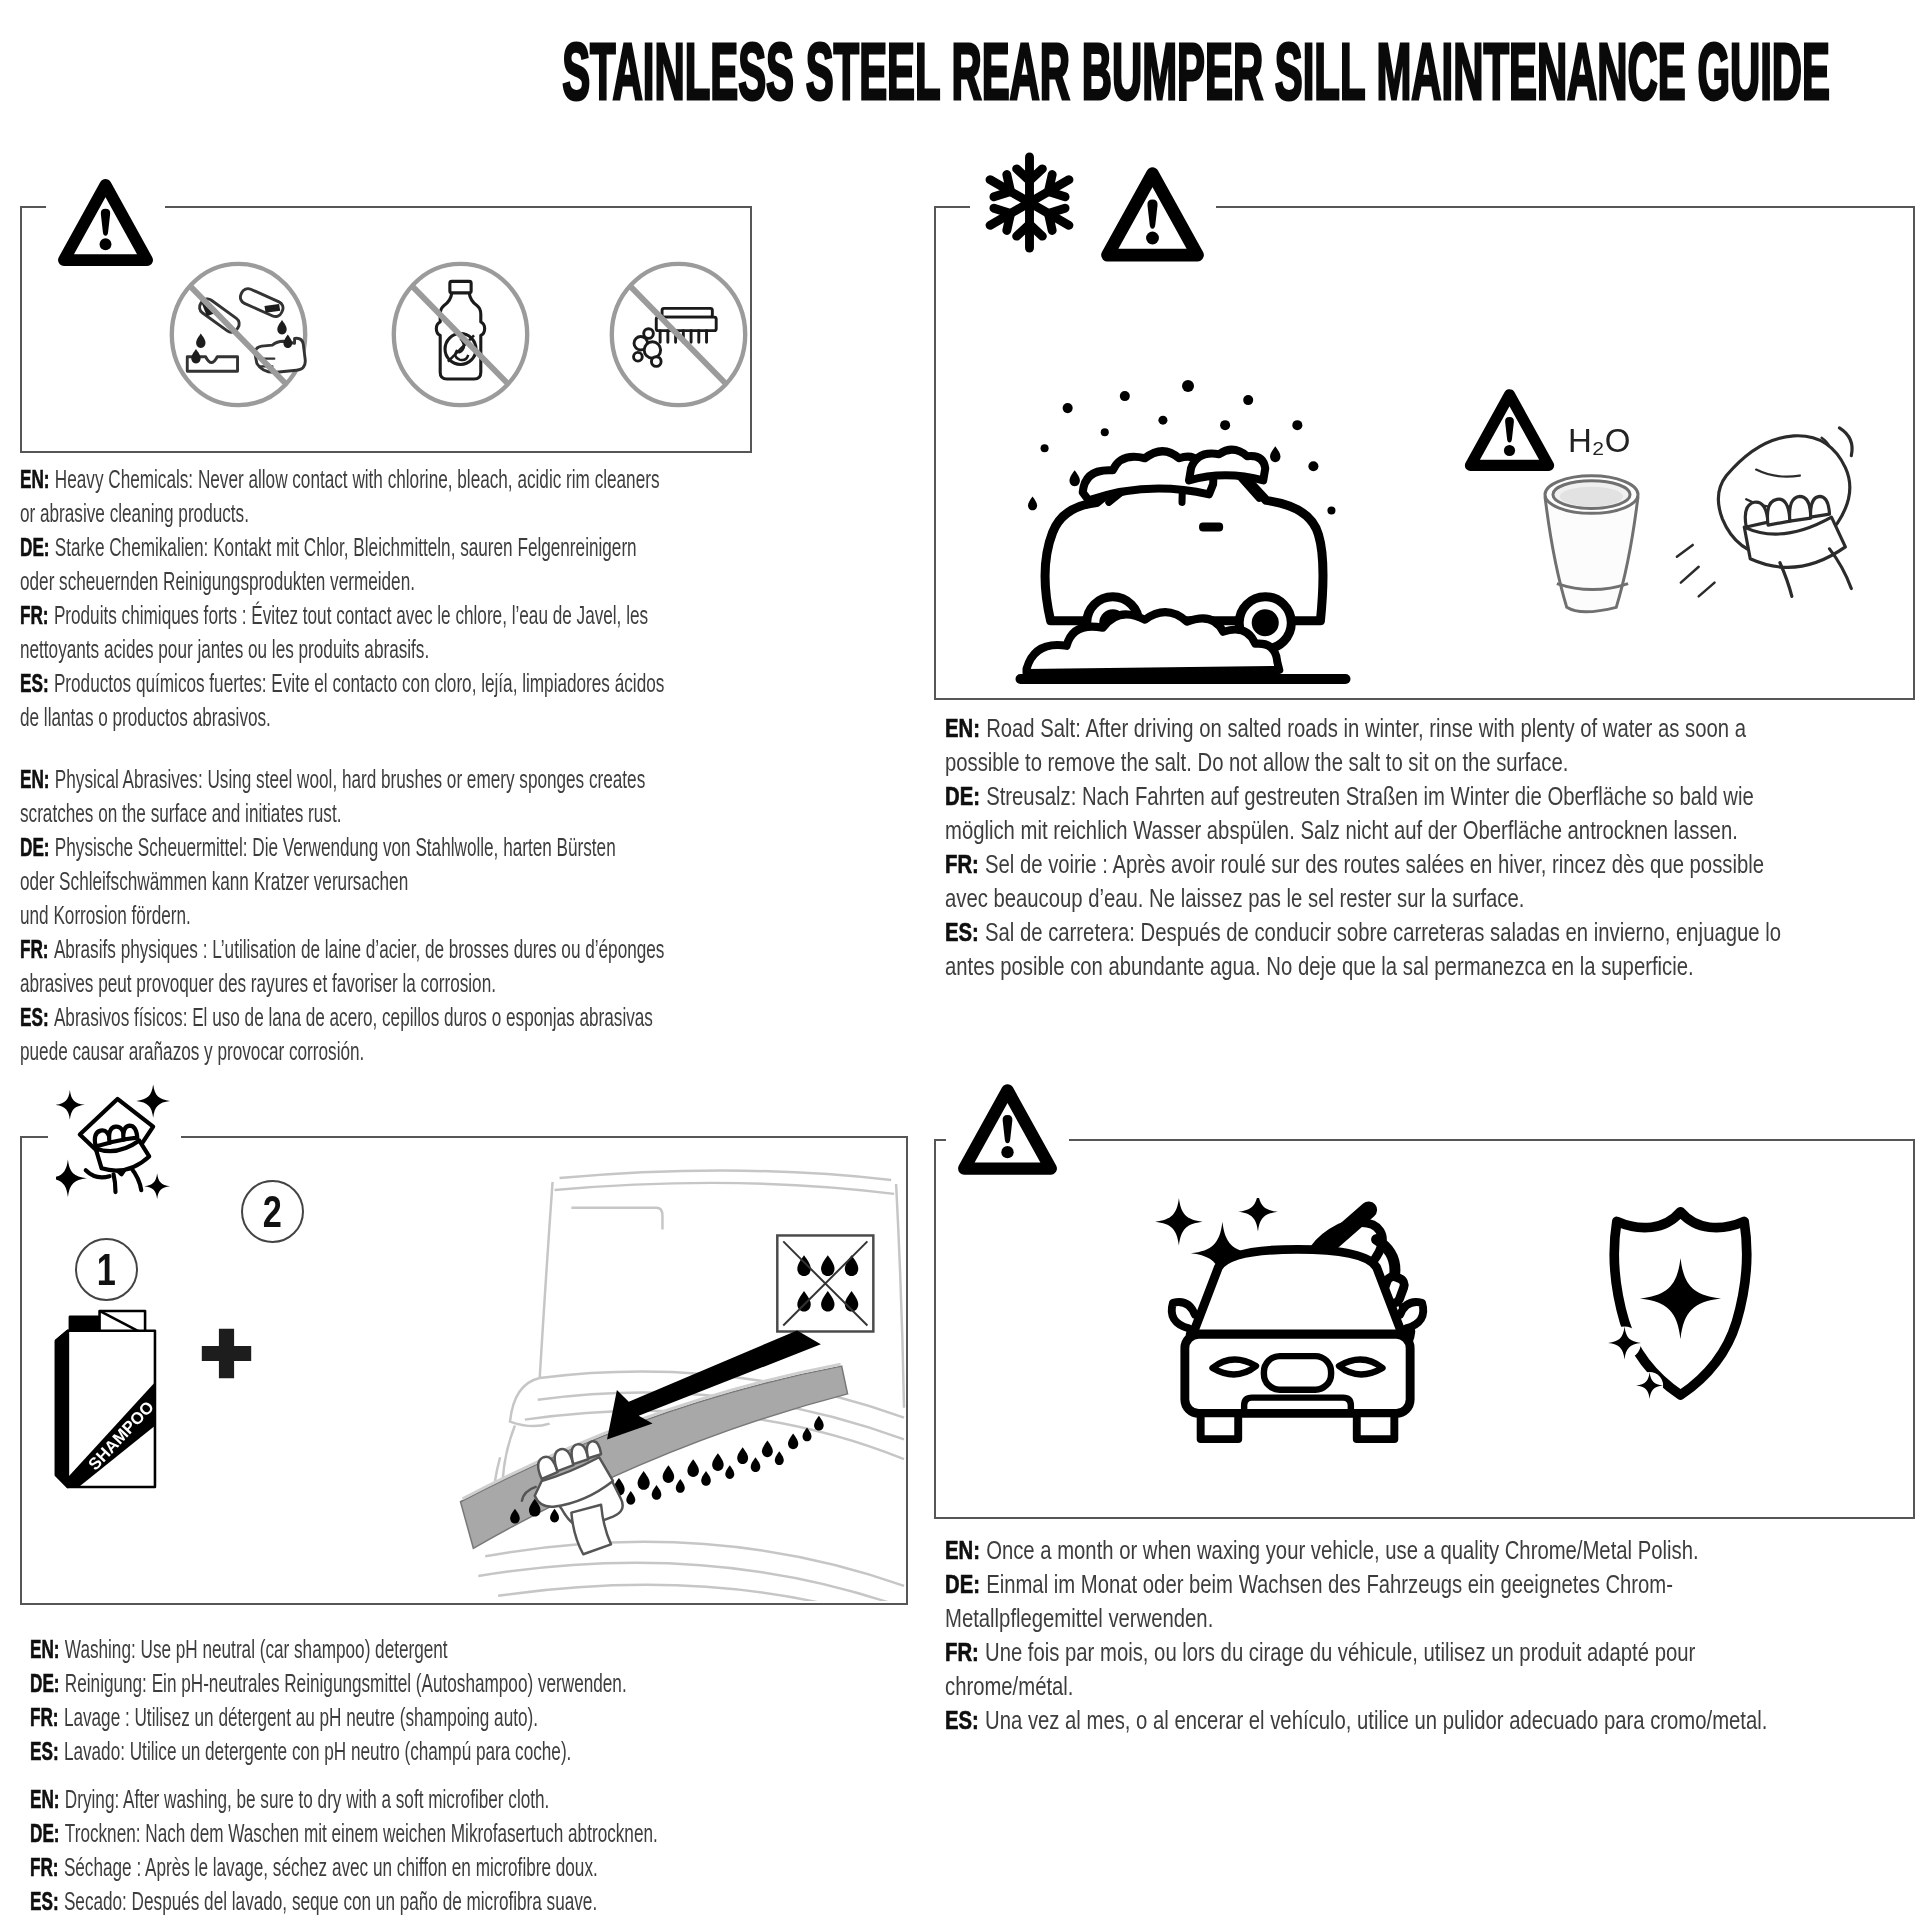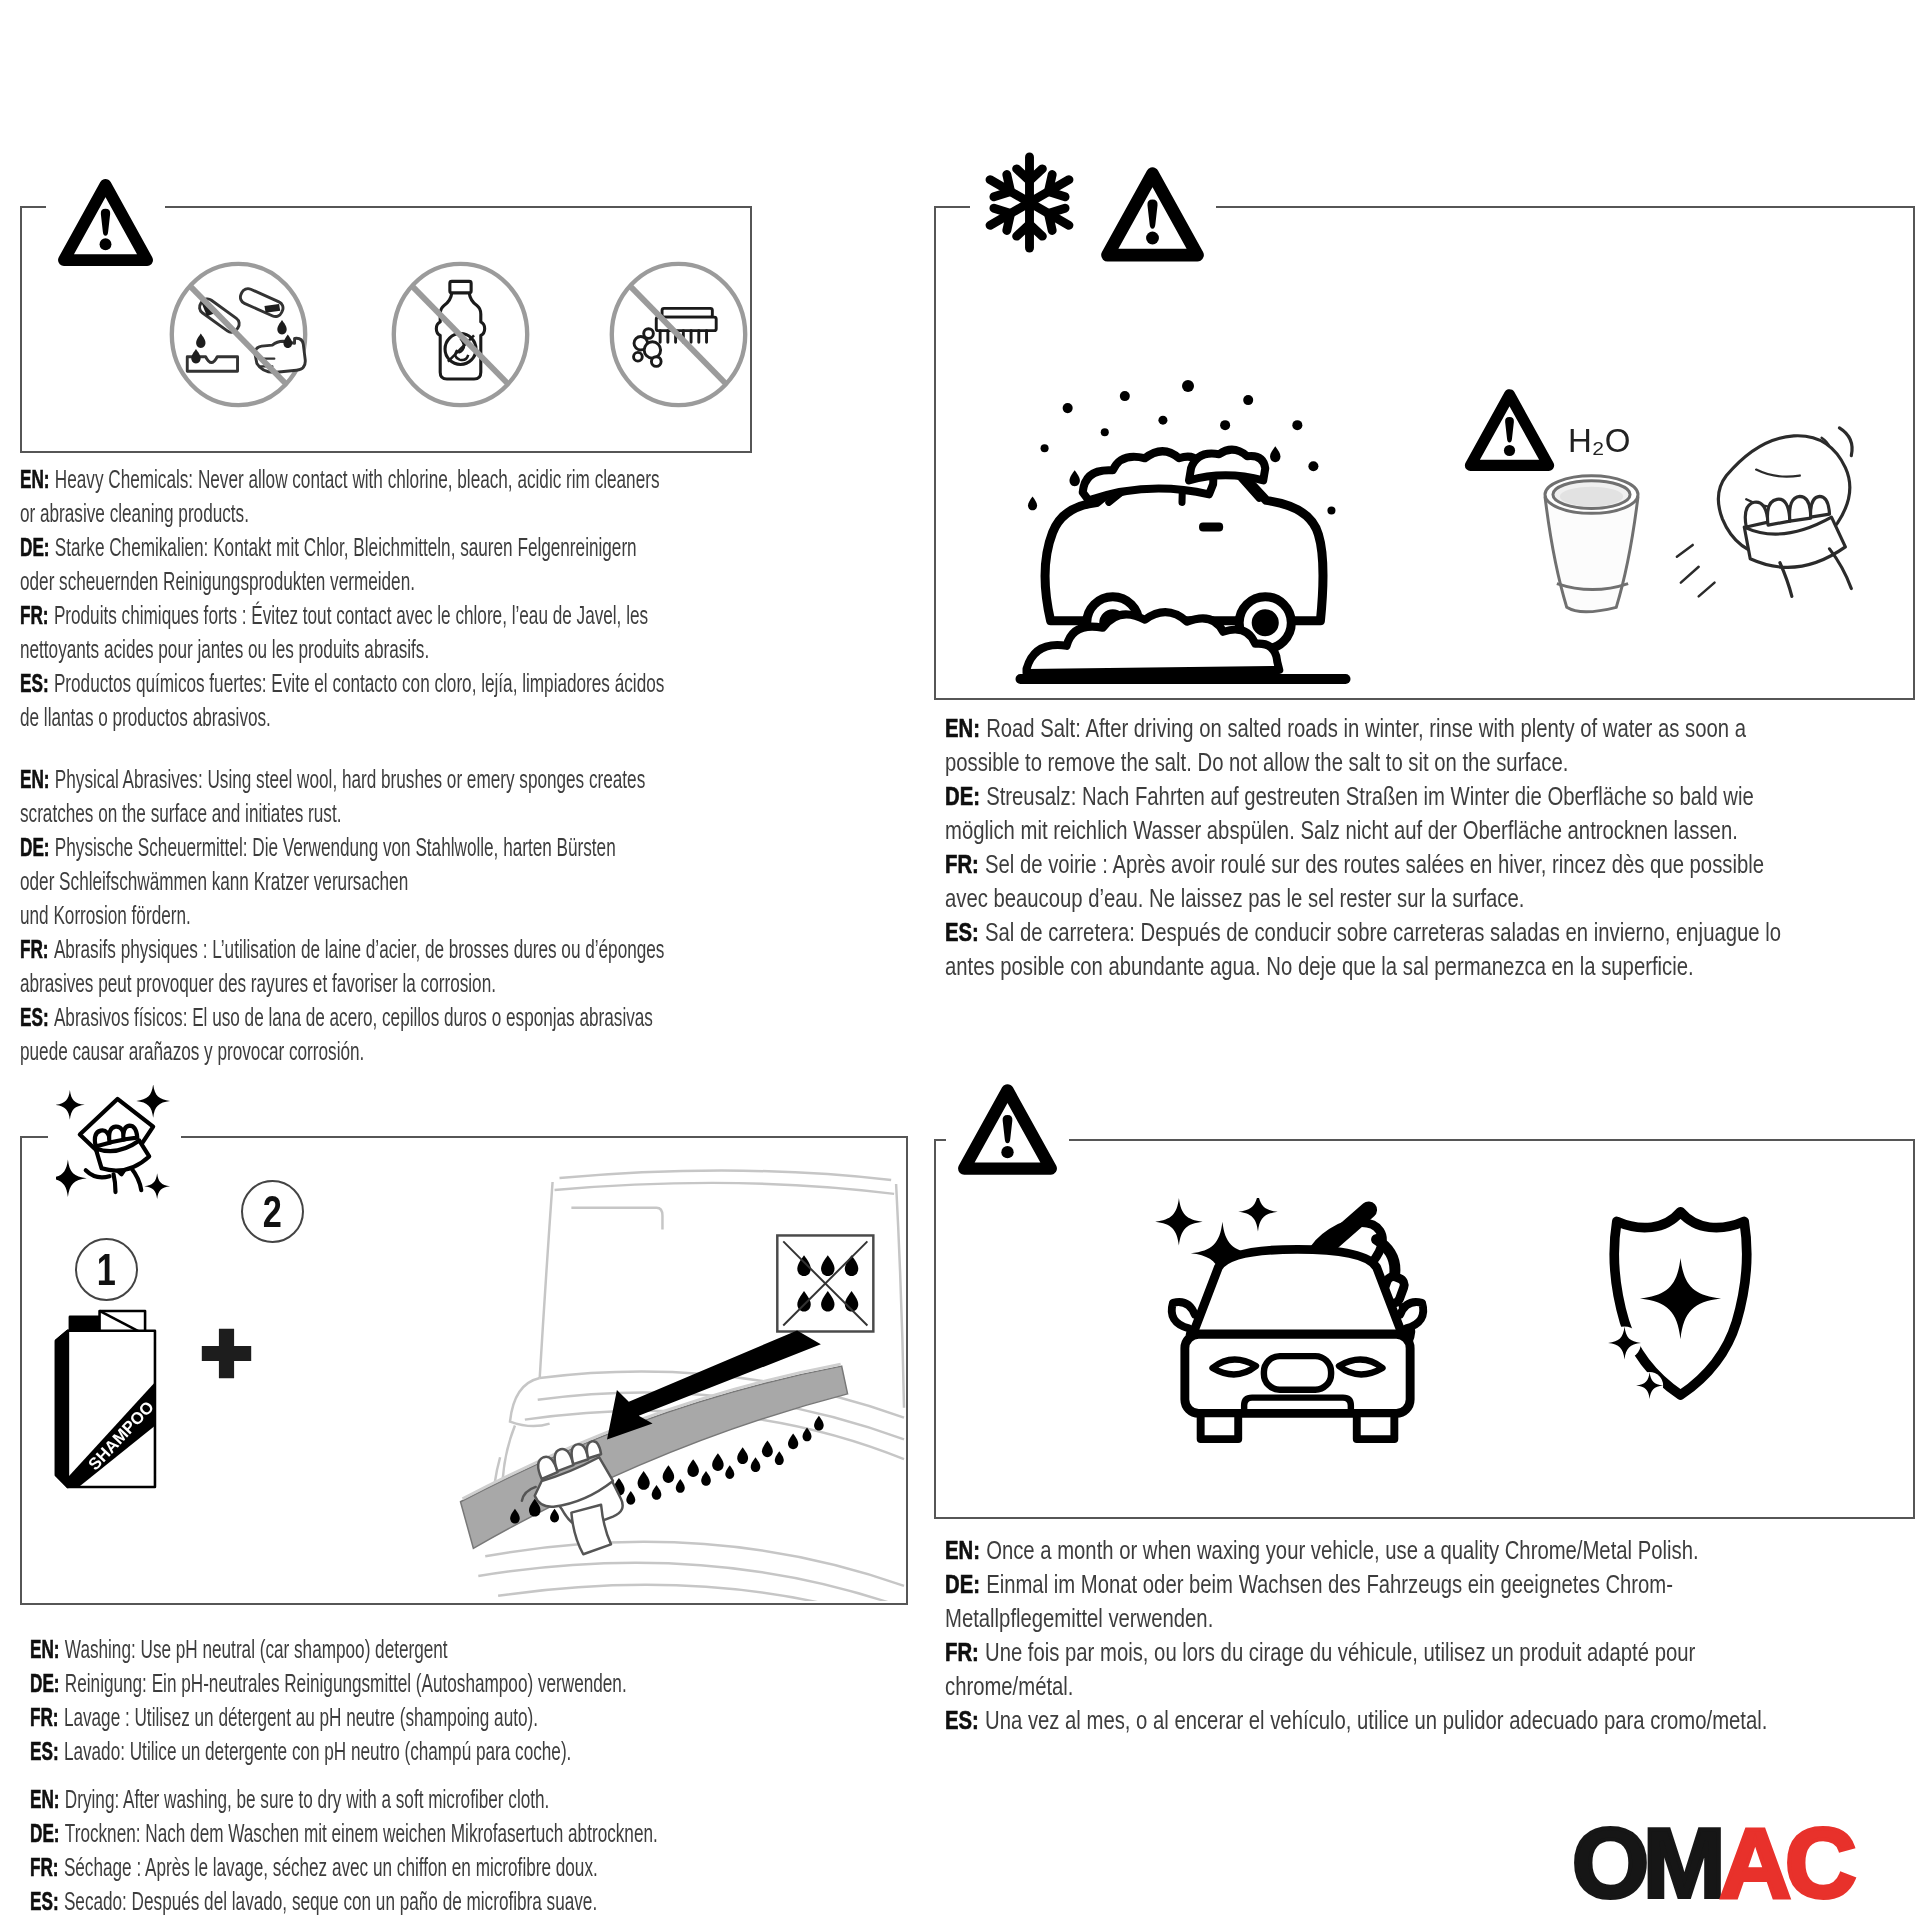--- a/index.html
+++ b/index.html
@@ -44,20 +44,23 @@
       <g id="warn">
         <path d="M50 7 L92 83 L8 83 Z" fill="#fff" stroke="#000" stroke-width="12" stroke-linejoin="round"></path>
         <path d="M50 31 q5.2 0 4.7 5.4 l-2 17.6 q-0.4 4.4 -2.7 4.4 q-2.3 0 -2.7 -4.4 l-2 -17.6 q-0.5 -5.4 4.7 -5.4 z" fill="#000"></path>
         <circle cx="50" cy="67" r="6" fill="#000"></circle>
       </g>
       <path id="drop" d="M0 0 C2.6 3.6 4.2 6 2.6 8.6 C1.4 10.4 -1.4 10.4 -2.6 8.6 C-4.2 6 -2.6 3.6 0 0 Z"></path>
       <path id="spk" d="M0 -10 C0.8 -3.2 3.2 -0.8 10 0 C3.2 0.8 0.8 3.2 0 10 C-0.8 3.2 -3.2 0.8 -10 0 C-3.2 -0.8 -0.8 -3.2 0 -10 Z"></path>
     </defs>
   </svg>
 
+  <div class="title-wrap">
+    <span class="title-inner">STAINLESS STEEL REAR BUMPER SILL MAINTENANCE GUIDE</span>
+  </div>
 
   <div class="panel-box" style="left:20px; top:206px; width:728px; height:243px;"></div>
 
   <div class="corner-icon" style="left:46px; top:178px;">
     <svg width="99" height="91" viewBox="0 0 100 92">
         <use href="#warn"></use>
       </svg>
   </div>
 
   <svg class="abs" style="left:166px; top:260px;" width="145" height="149" viewBox="0 0 150 154">
@@ -419,16 +422,15 @@
 
   <div class="textcol cond78" style="left:945px; top:1533px;">
     <p><span class="lang">EN:</span><span>Once a month or when waxing your vehicle, use a quality Chrome/Metal Polish.</span></p>
     <p><span class="lang">DE:</span><span>Einmal im Monat oder beim Wachsen des Fahrzeugs ein geeignetes Chrom-
 Metallpflegemittel verwenden.</span></p>
     <p><span class="lang">FR:</span><span>Une fois par mois, ou lors du cirage du véhicule, utilisez un produit adapté pour
 chrome/métal.</span></p>
     <p><span class="lang">ES:</span><span>Una vez al mes, o al encerar el vehículo, utilice un pulidor adecuado para cromo/metal.</span></p>
   </div>
 
-  <div class="logo"><span class="lb">OM</span><span class="lr">AC</span></div>
 
 </div>
 
 
 </body></html>

